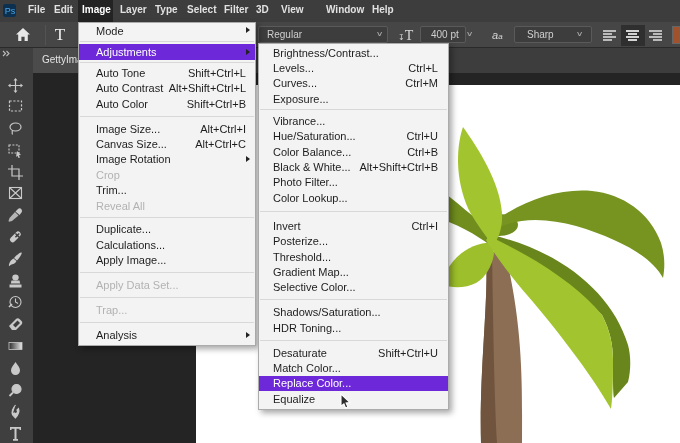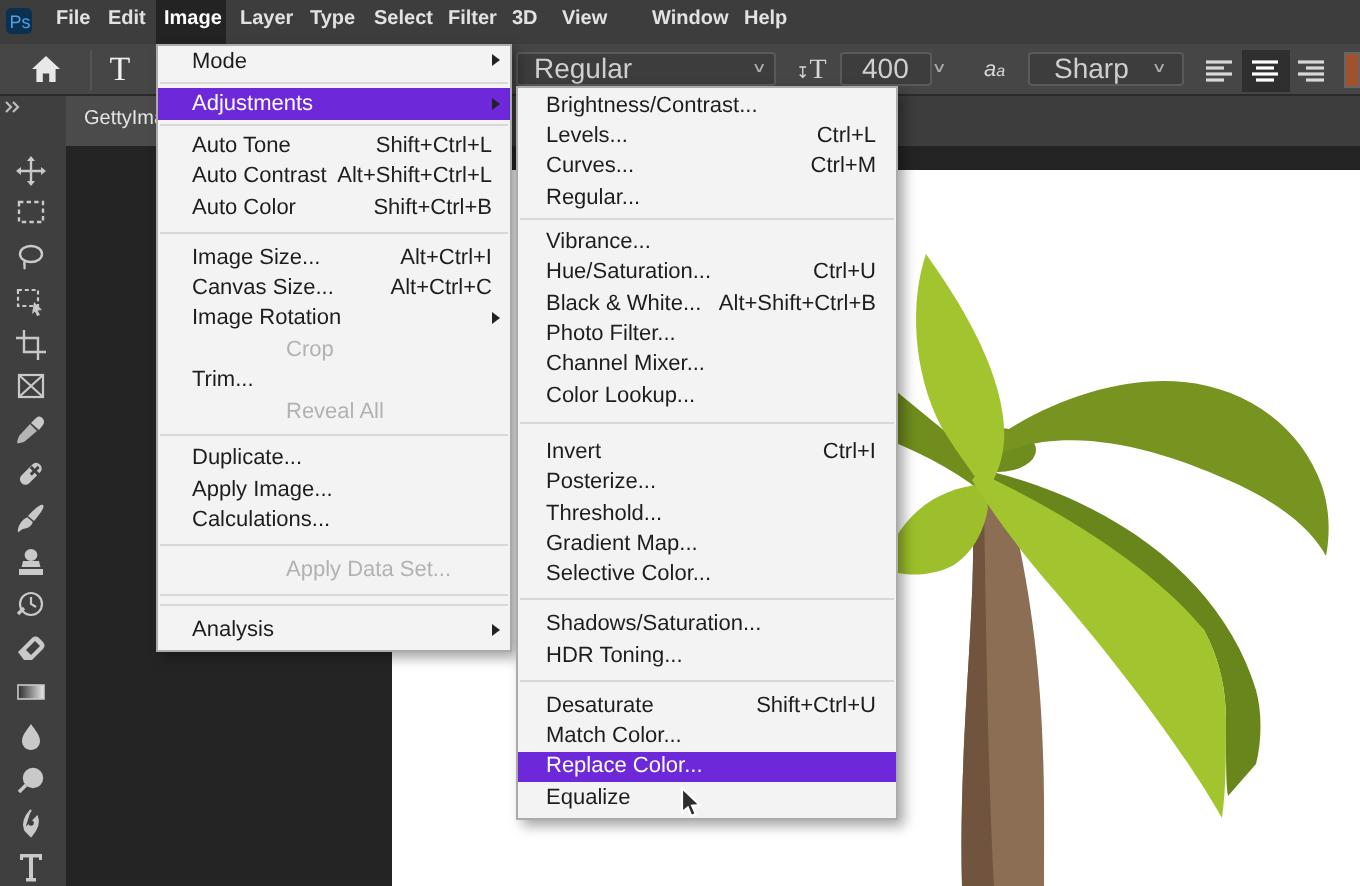--- a/index.html
+++ b/index.html
@@ -11,21 +11,21 @@
   #menubar{left:0;top:0;width:680px;height:22px;background:#3d3d3d;}
   #menubar .mi{position:absolute;top:0;height:21px;line-height:20px;
       font-size:10px;color:#e2e2e2;white-space:nowrap;font-weight:bold;}
   #imghl{position:absolute;left:78px;top:0;width:35px;height:22px;background:#232323;}
 
   
   #optbar{left:0;top:22px;width:680px;height:26px;background:#464646;
       border-bottom:1px solid #2a2a2a;box-sizing:border-box;}
   .combo{position:absolute;top:4px;height:17px;background:#3d3d3d;
       border:1px solid #5a5a5a;border-radius:2px;color:#cfcfcf;
-      font-size:14px;line-height:15px;box-sizing:border-box;}
+      font-size:10px;line-height:15px;box-sizing:border-box;}
   .chev{position:absolute;top:8px;color:#aaaaaa;font-size:7px;transform:scaleX(1.5);}
 
   
   #tabbar{left:33px;top:48px;width:647px;height:25px;background:#3d3d3d;}
   #tab{position:absolute;left:0;top:0;width:88px;height:25px;background:#4b4b4b;
       color:#e4e4e4;font-size:10px;line-height:24px;padding-left:9px;box-sizing:border-box;
       overflow:hidden;}
 
   
   #toolbar{left:0;top:48px;width:33px;height:395px;background:#3f3f3f;}
@@ -40,21 +40,21 @@
       box-shadow:3px 3px 6px rgba(0,0,0,0.35);box-sizing:border-box;
       font-size:11px;color:#1d1d1d;}
   .menu .it{position:relative;display:flex;justify-content:space-between;
       align-items:center;padding-left:17px;padding-right:9px;white-space:nowrap;}
   #mainmenu{left:78px;top:22px;width:178px;padding:0 0 2px 0;}
   #mainmenu .it{height:15.4px;}
   #mainmenu .sep{height:0;border-top:1px solid #d8d8d8;margin:3.7px 1px;}
   #submenu{left:258px;top:43px;width:191px;padding:1px 0 2px 0;}
   #submenu .it{height:15.4px;padding-left:14px;padding-right:10px;}
   #submenu .sep{height:0;border-top:1px solid #d8d8d8;margin:4.3px 1px;}
-  .menu .dis{color:#b2b2b2;margin-left:47px;}
+  .menu .dis{color:#b2b2b2;}
   .menu .arr{position:absolute;right:5px;top:50%;width:0;height:0;margin-top:-3.5px;
       border-left:4.5px solid #222;border-top:3.5px solid transparent;
       border-bottom:3.5px solid transparent;}
   .hl{background:#6d28d9;color:#ffffff;}
 </style>
 </head>
 <body>
 
 <div class="abs" id="paste"></div>
 <div class="abs" id="doc">
@@ -268,69 +268,73 @@
       <span>Trim...</span>
     </div>
   <div class="it dis">
       <span>Reveal All</span>
     </div>
   <div class="sep" style="margin-top:3.7px;margin-bottom:3.7px"></div>
   <div class="it">
       <span>Duplicate...</span>
     </div>
   <div class="it">
+      <span>Calculations...</span>
+    </div>
+  <div class="it">
       <span>Apply Image...</span>
-    </div>
-  <div class="it">
-      <span>Calculations...</span>
     </div>
   <div class="sep" style="margin-top:4.3px;margin-bottom:4.3px"></div>
   <div class="it dis">
       <span>Apply Data Set...</span>
     </div>
   <div class="sep" style="margin-top:4.3px;margin-bottom:4.3px"></div>
+  <div class="it dis">
+      <span>Trap...</span>
+    </div>
   <div class="sep" style="margin-top:4.3px;margin-bottom:4.3px"></div>
   <div class="it">
       <span>Analysis</span>
       <span class="arr"></span>
     </div>
 </div>
 
 <div class="abs menu" id="submenu">
   <div class="it">
       <span>Brightness/Contrast...</span>
     </div>
   <div class="it">
       <span>Levels...</span>
       <span>Ctrl+L</span>
     </div>
   <div class="it">
       <span>Curves...</span>
       <span>Ctrl+M</span>
     </div>
   <div class="it">
-      <span>Regular...</span>
+      <span>Exposure...</span>
     </div>
   <div class="sep" style="margin-top:2.8px;margin-bottom:2.8px"></div>
   <div class="it">
       <span>Vibrance...</span>
     </div>
   <div class="it">
       <span>Hue/Saturation...</span>
       <span>Ctrl+U</span>
     </div>
   <div class="it">
+      <span>Color Balance...</span>
+      <span>Ctrl+B</span>
+    </div>
+  <div class="it">
       <span>Black &amp; White...</span>
       <span>Alt+Shift+Ctrl+B</span>
     </div>
   <div class="it">
       <span>Photo Filter...</span>
-    </div>
-  <div class="it">
-      <span>Channel Mixer...</span>
     </div>
   <div class="it">
       <span>Color Lookup...</span>
     </div>
   <div class="sep" style="margin-top:5.8px;margin-bottom:5.8px"></div>
   <div class="it">
       <span>Invert</span>
       <span>Ctrl+I</span>
     </div>
   <div class="it">

